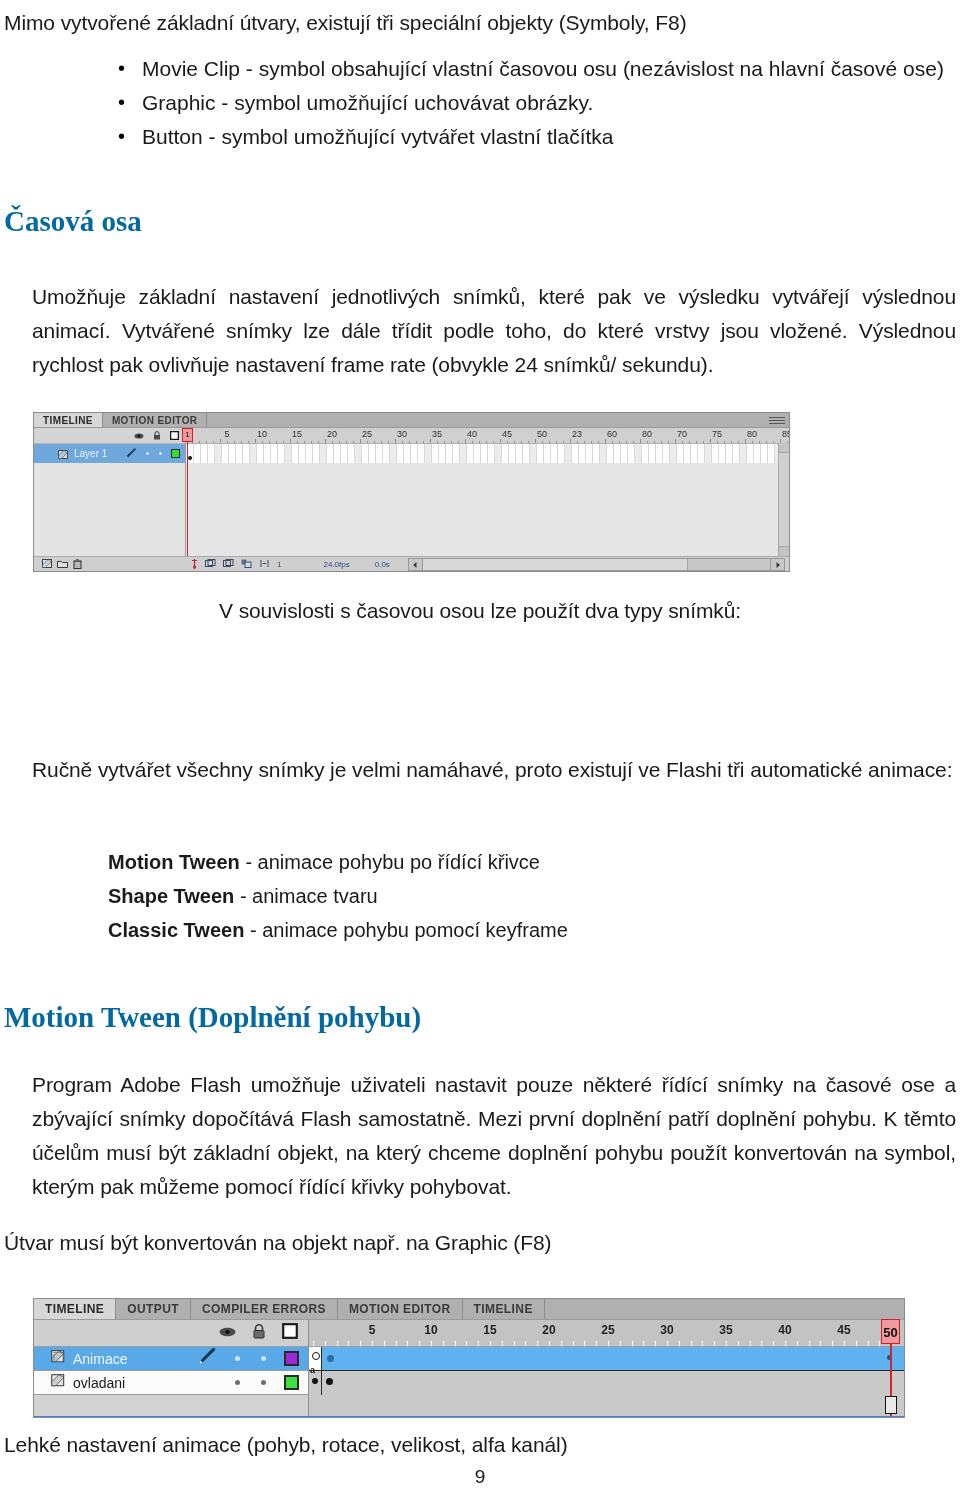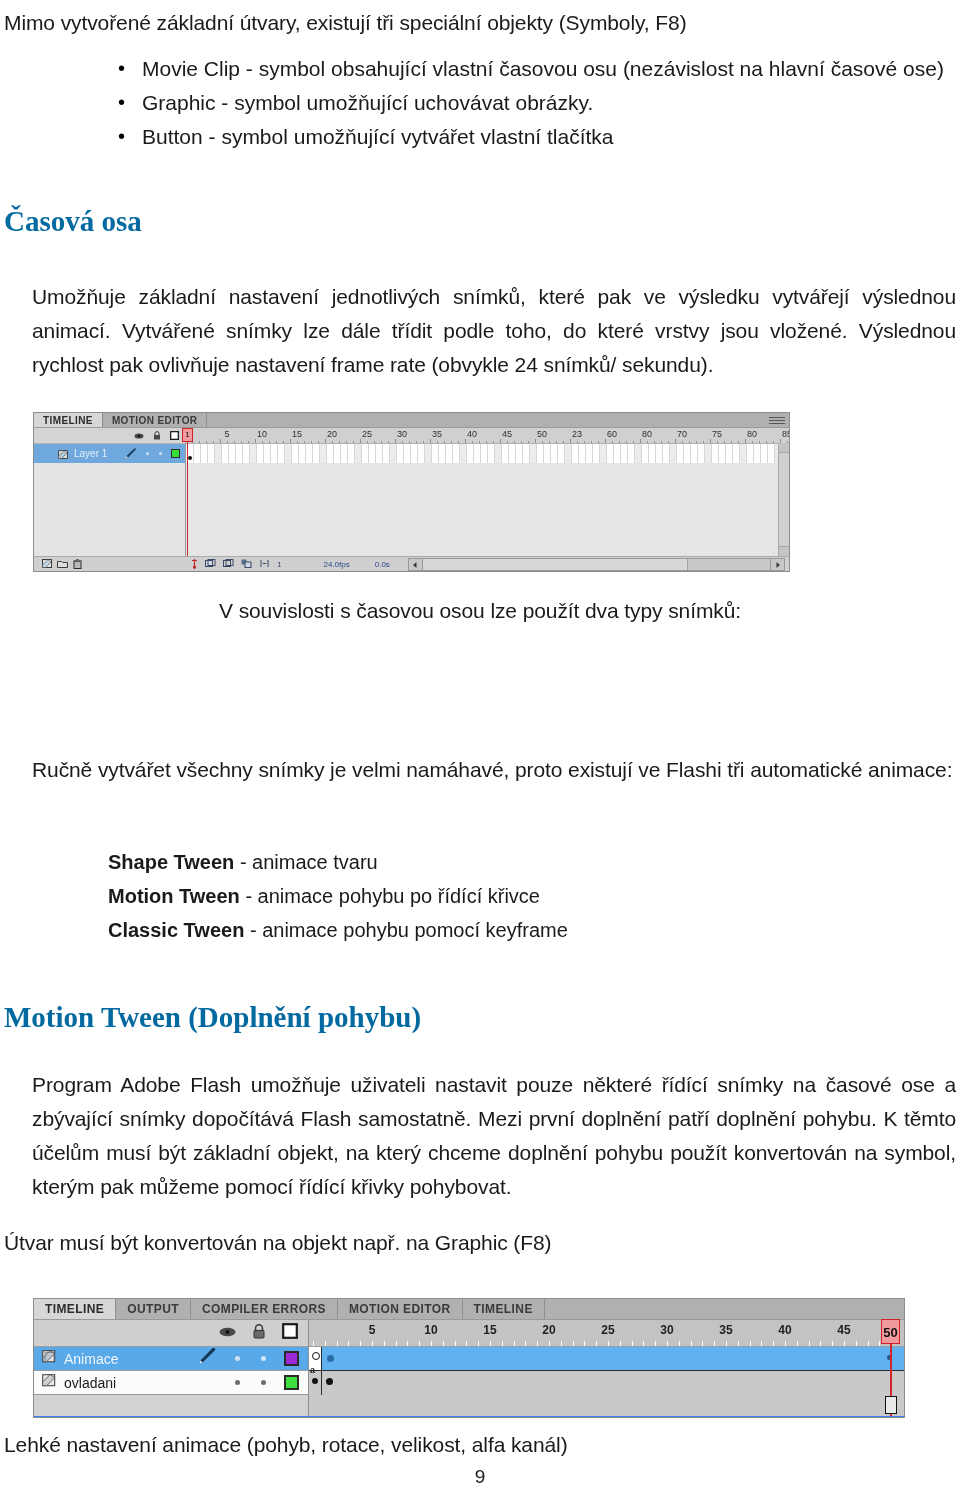--- a/index.html
+++ b/index.html
@@ -281,21 +281,21 @@
     justify-content: flex-end;
     gap: 16px;
     padding-right: 10px;
     background: #cfcfcf;
     border-bottom: 1px solid #9f9f9f;
   }
   #tl2 .layerrow {
     height: 24px;
     display: flex;
     align-items: center;
-    padding-left: 8px;
+    padding-left: 17px;
     box-sizing: border-box;
     border-bottom: 1px solid #9b9b9b;
   }
   #tl2 .layerrow.sel { background: #59a8e8; }
   #tl2 .layerrow.unsel { background: #fbfbfb; }
   #tl2 .layername {
     font-size: 14px;
     flex: 1;
     padding-left: 7px;
     white-space: nowrap;
@@ -715,24 +715,24 @@
     </div>
   </div>
 
   <div class="lead para" style="top:596px;text-align:center;">V souvislosti s časovou osou lze použít dva typy snímků:</div>
 
 
   <div class="lead para just" style="top:753px; line-height:34px;">Ručně vytvářet všechny snímky je velmi namáhavé, proto existují ve Flashi tři automatické animace:</div>
 
   <div class="tween-list" style="position:absolute; left:0; right:4px; top:845px;">
     <div>
-      <b>Shape Tween</b><span> - animace tvaru</span>
+      <b>Motion Tween</b><span> - animace pohybu po řídící křivce</span>
     </div>
     <div>
-      <b>Motion Tween</b><span> - animace pohybu po řídící křivce</span>
+      <b>Shape Tween</b><span> - animace tvaru</span>
     </div>
     <div>
       <b>Classic Tween</b><span> - animace pohybu pomocí keyframe</span>
     </div>
   </div>
 
   <h2 class="heading" style="position:absolute; left:4px; top:1000px;">Motion Tween (Doplnění pohybu)</h2>
 
   <div class="lead para just" style="top:1068px; line-height:34px;">Program Adobe Flash umožňuje uživateli nastavit pouze některé řídící snímky na časové ose a zbývající snímky dopočítává Flash samostatně. Mezi první doplnění patří doplnění pohybu. K těmto účelům musí být základní objekt, na který chceme doplnění pohybu použít konvertován na symbol, kterým pak můžeme pomocí řídící křivky pohybovat.</div>
 

